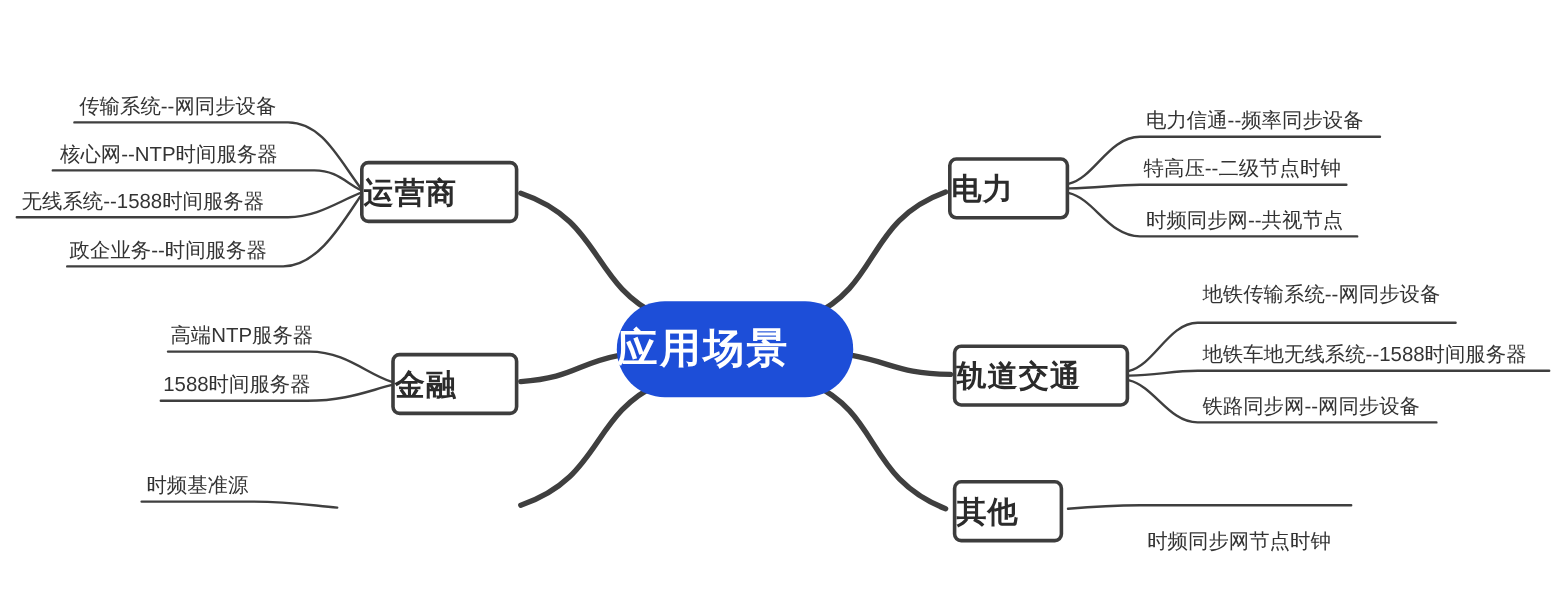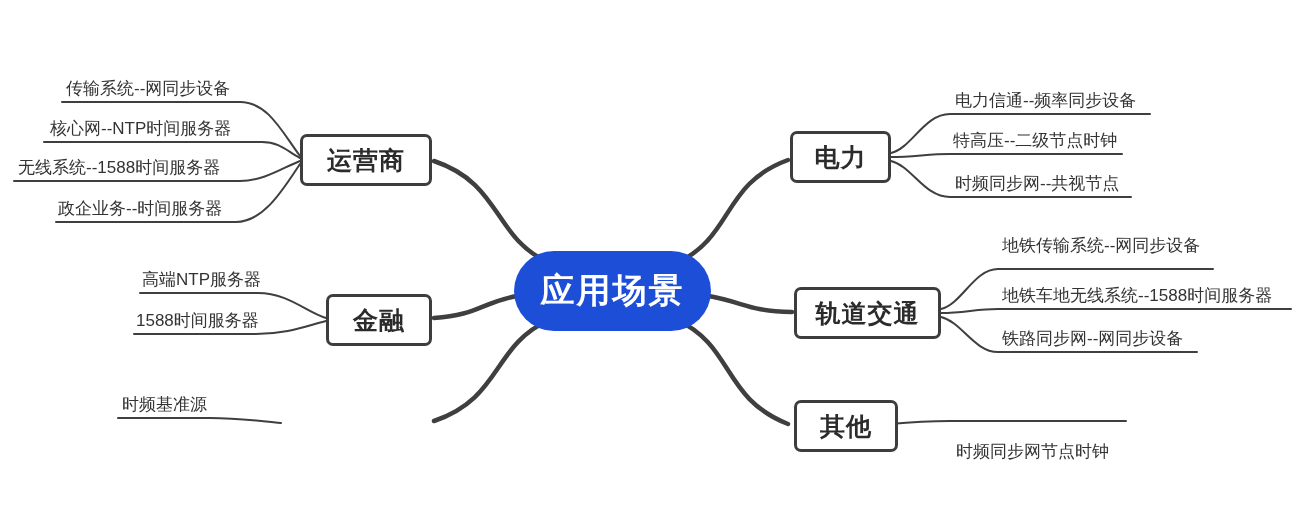--- a/index.html
+++ b/index.html
@@ -2,38 +2,38 @@
 <html><head>
 <meta charset="utf-8">
 <style>
   html,body{margin:0;padding:0;background:#ffffff;}
   .canvas{
     position:relative;width:1304px;height:512px;background:#ffffff;
     font-family:"Liberation Sans","DejaVu Sans",sans-serif;overflow:hidden;
   }
   svg.connectors{position:absolute;left:0;top:0;width:1304px;height:512px;}
   .node{
-    position:absolute;display:flex;align-items:center;justify-content:center;
+    position:absolute;display:flex;align-items:center;
     box-sizing:border-box;white-space:nowrap;
   }
   .center-node{
     left:514px;top:251px;width:197px;height:80px;
     background:#1d4ed8;border-radius:40px;
     color:#ffffff;font-size:34px;font-weight:bold;letter-spacing:2px;
   }
   .branch{
     background:#ffffff;border:3px solid #3d3d3d;border-radius:7px;
     color:#2b2b2b;font-size:25px;font-weight:bold;letter-spacing:1px;
   }
   .b-operators{left:300px;top:134px;width:132px;height:52px;}
   .b-finance  {left:326px;top:294px;width:106px;height:52px;}
   .b-research {left:281px;top:397px;width:151px;height:52px;}
   .b-power    {left:790px;top:131px;width:101px;height:52px;}
   .b-rail     {left:794px;top:287px;width:147px;height:52px;}
-  .b-others   {left:794px;top:400px;width:104px;height:52px;}
+  .b-others   {left:794px;top:400px;width:92px;height:52px;}
   .leaf{
     position:absolute;font-size:17px;color:#333333;white-space:nowrap;
     line-height:20px;
   }
   .lf-op-0{left:66px;top:79px;}
   .lf-op-1{left:50px;top:119px;}
   .lf-op-2{left:18px;top:158px;}
   .lf-op-3{left:58px;top:199px;}
   .lf-fi-0{left:142px;top:270px;}
   .lf-fi-1{left:136px;top:311px;}

